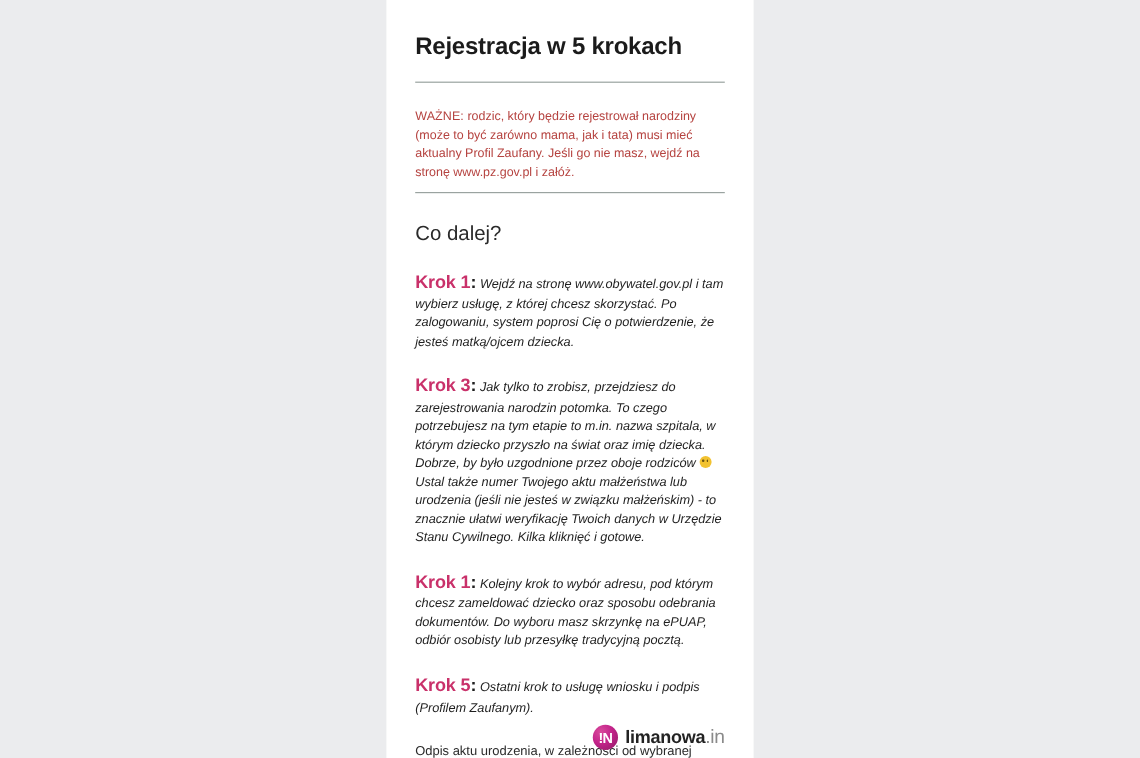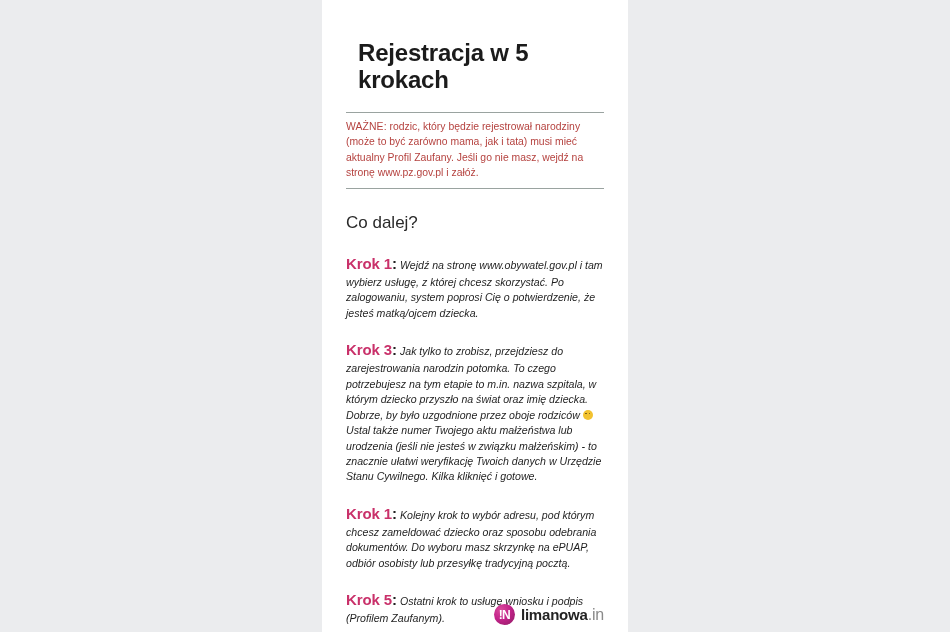--- a/index.html
+++ b/index.html
@@ -30,35 +30,35 @@
     width: 306px;
     height: 632px;
     background: #ffffff;
     box-sizing: border-box;
     padding: 0 24px;
     overflow: hidden;
   }
 
   
   .headline {
-    margin: 12px;
+    margin: 0;
     padding-top: 28px;
-    font-size: 24px;
+    font-size: 20px;
     line-height: 1.12;
     font-weight: bold;
     color: #1b1b1b;
     letter-spacing: -0.2px;
   }
 
   
   .callout {
     margin-top: 18px;
     border-top: 1px solid #9aa3a0;
     border-bottom: 1px solid #9aa3a0;
-    padding: 6px 0 8px 0;
+    padding: 21px 0 8px 0;
   }
   .callout-text {
     margin: 0;
     font-size: 10.4px;
     line-height: 1.48;
     color: #b5423f;
   }
   .callout-text .kw {
     letter-spacing: 0.1px;
   }

